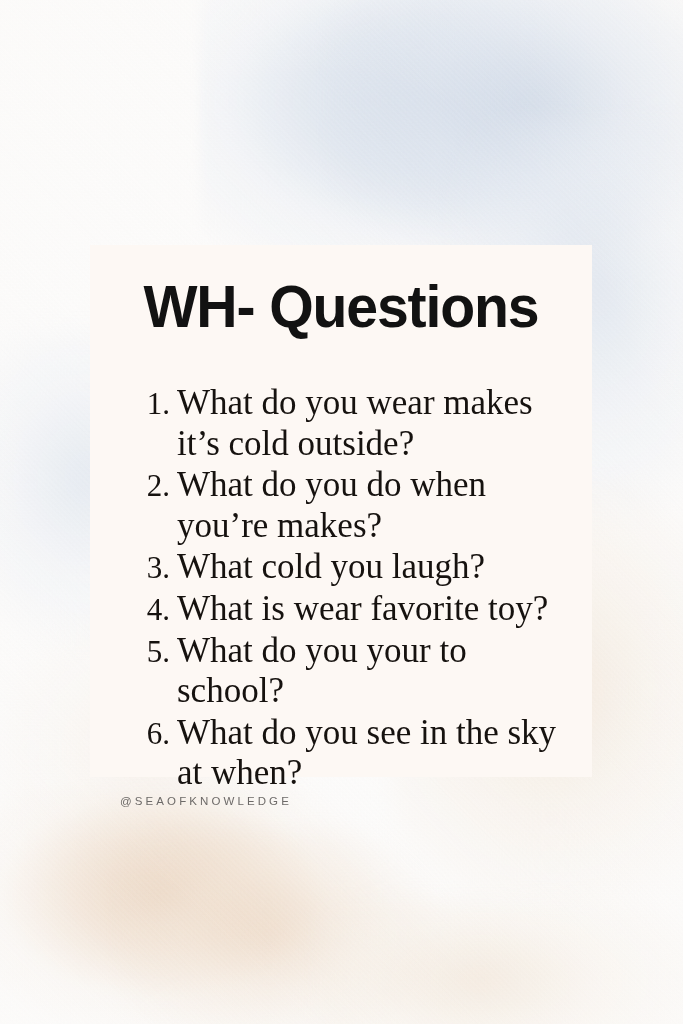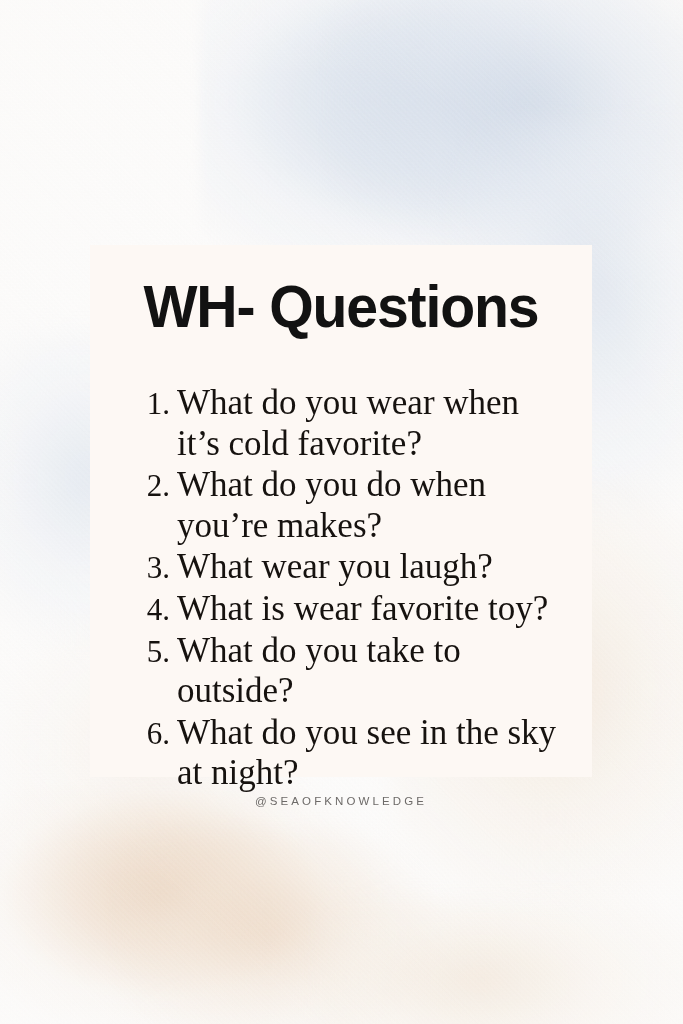--- a/index.html
+++ b/index.html
@@ -229,21 +229,20 @@
     font-size: 31px;
     color: #16120f;
   }
 
   .q-text {
     flex: 1 1 auto;
   }
 
   #watermark {
     margin-top: auto;
-    text-align: center;
     font-family: "Liberation Sans", sans-serif;
     font-size: 11.5px;
     letter-spacing: 3.1px;
     color: #6d6a68;
     padding-bottom: 23px;
   }
 </style>
 </head>
 <body>
 
@@ -264,40 +263,40 @@
 
   <div id="card">
 
     <h1 id="card-title">WH- Questions</h1>
 
     <div id="title-divider"></div>
 
     <ol id="question-list">
       <li>
         <span class="q-num">1.</span>
-        <span class="q-text">What do you wear when it’s cold favorite?</span>
+        <span class="q-text">What do you wear makes it’s cold outside?</span>
       </li>
       <li>
         <span class="q-num">2.</span>
         <span class="q-text">What do you do when you’re makes?</span>
       </li>
       <li>
         <span class="q-num">3.</span>
-        <span class="q-text">What wear you laugh?</span>
+        <span class="q-text">What cold you laugh?</span>
       </li>
       <li>
         <span class="q-num">4.</span>
         <span class="q-text">What is wear favorite toy?</span>
       </li>
       <li>
         <span class="q-num">5.</span>
-        <span class="q-text">What do you take to outside?</span>
+        <span class="q-text">What do you your to school?</span>
       </li>
       <li>
         <span class="q-num">6.</span>
-        <span class="q-text">What do you see in the sky at night?</span>
+        <span class="q-text">What do you see in the sky at when?</span>
       </li>
     </ol>
 
     <div id="watermark">@SEAOFKNOWLEDGE</div>
 
   </div>
 </div>
 
 </body></html>

